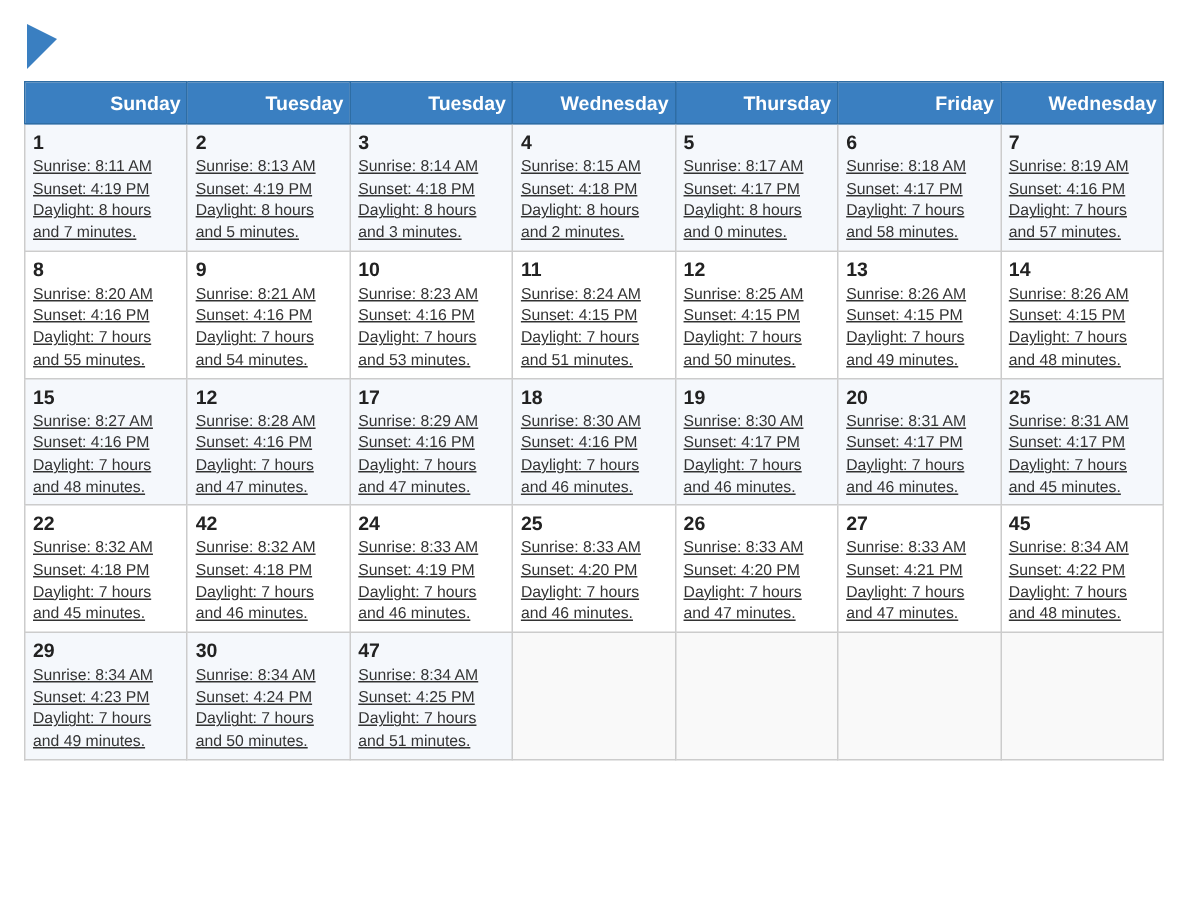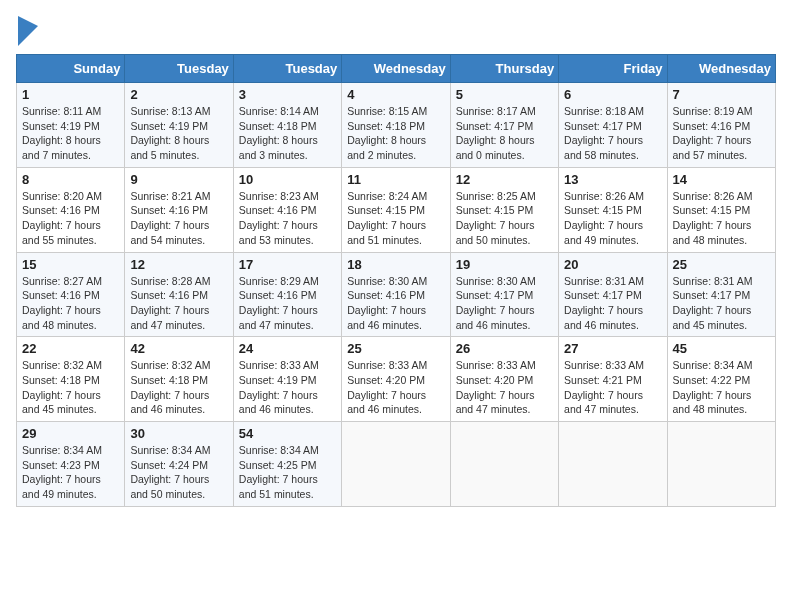--- a/index.html
+++ b/index.html
@@ -79,20 +79,21 @@
       font-size: 13px;
       font-weight: bold;
       color: #222;
       display: block;
       margin-bottom: 2px;
     }
     .day-info {
       color: #333;
       font-size: 10.5px;
       line-height: 1.4;
+      text-decoration: underline;
     }
     .empty-cell {
       background: #f9f9f9 !important;
     }
     .last-row td {
       background: #f5f8fc;
       margin-top: 42px;
     }
   </style>
 </head>
@@ -370,21 +371,21 @@
       </td>
         <td>
         <span class="day-number">30</span>
         <div class="day-info">
           Sunrise: 8:34 AM<br>
           Sunset: 4:24 PM<br>
           Daylight: 7 hours and 50 minutes.
         </div>
       </td>
         <td>
-        <span class="day-number">54</span>
+        <span class="day-number">47</span>
         <div class="day-info">
           Sunrise: 8:34 AM<br>
           Sunset: 4:25 PM<br>
           Daylight: 7 hours and 51 minutes.
         </div>
       </td>
         <td class="empty-cell"></td>
         <td class="empty-cell"></td>
         <td class="empty-cell"></td>
         <td class="empty-cell"></td>

